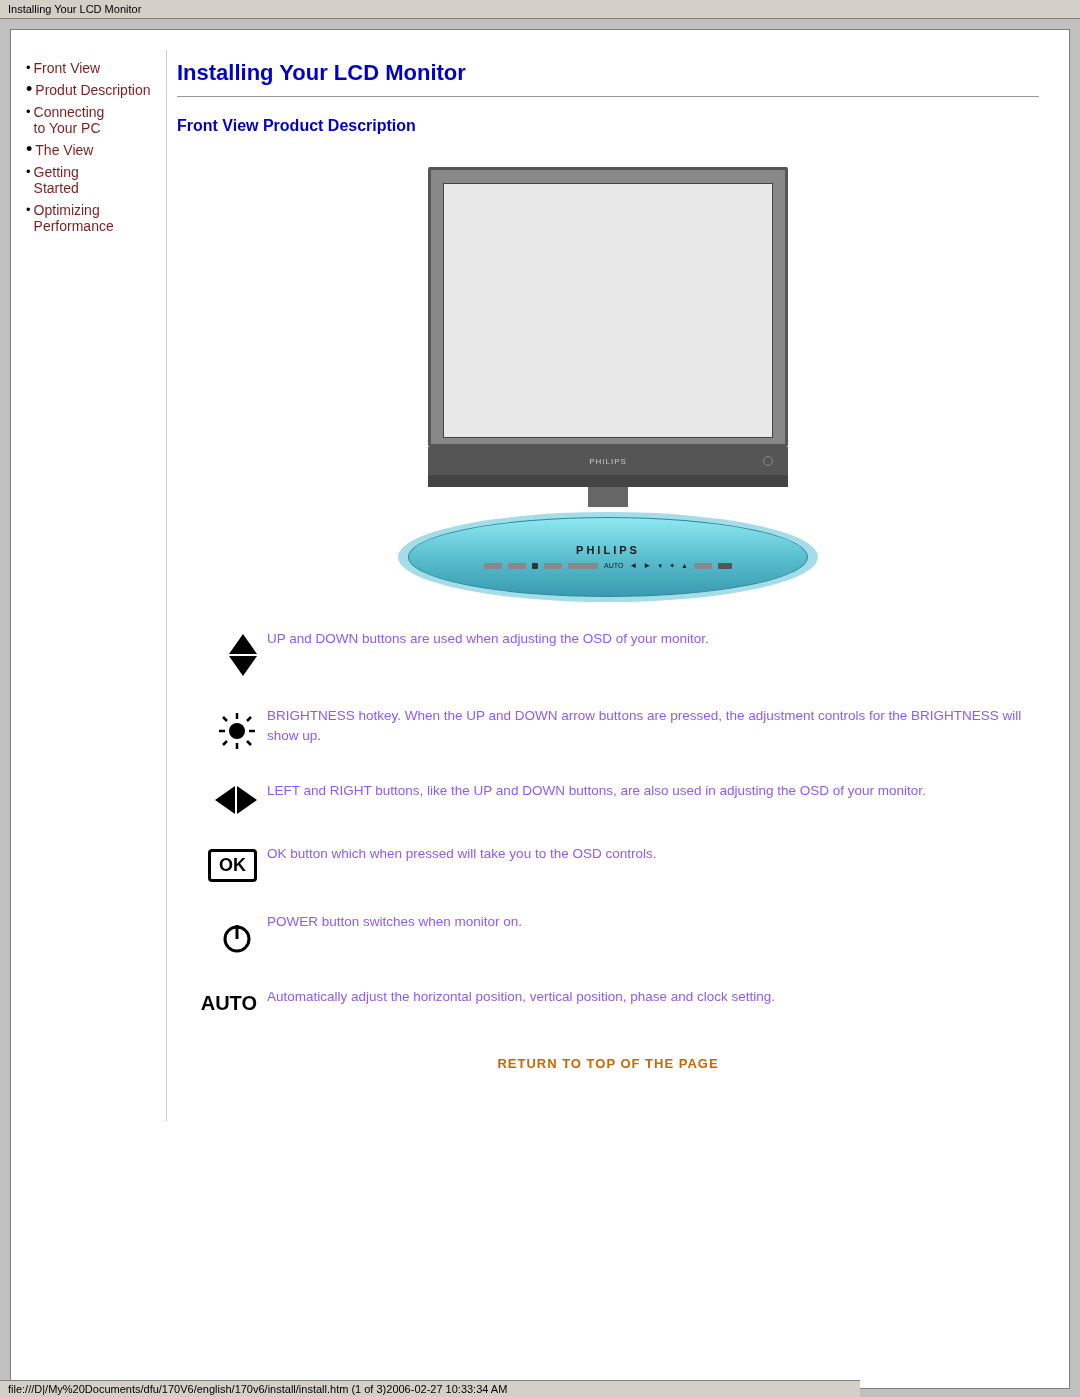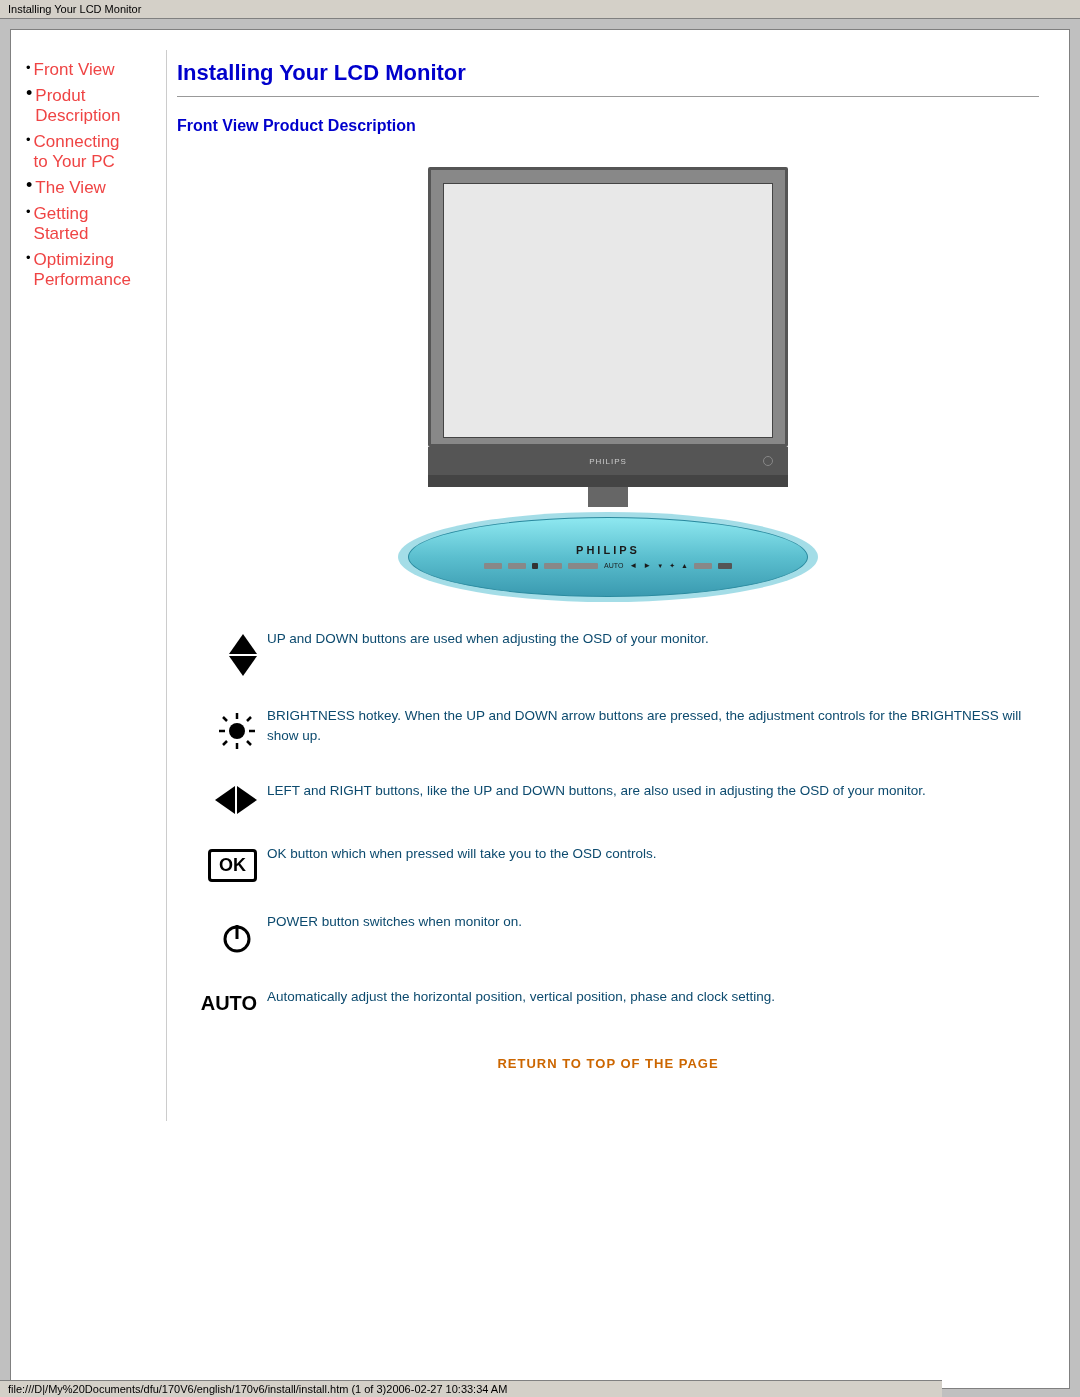--- a/index.html
+++ b/index.html
@@ -33,23 +33,23 @@
 
     .sidebar {
       width: 155px;
       min-width: 155px;
       padding: 10px 10px 10px 15px;
       flex-shrink: 0;
     }
 
     .sidebar a, .sidebar .nav-link {
       display: block;
-      color: #ef4444;
+      color: #7f1d1d;
       text-decoration: none;
-      font-size: 17px;
+      font-size: 14px;
       margin-bottom: 2px;
       cursor: pointer;
     }
 
     .sidebar .nav-item {
       display: flex;
       align-items: flex-start;
       margin-bottom: 4px;
     }
 
@@ -237,21 +237,21 @@
       align-items: center;
       justify-content: flex-end;
       margin-top: 5px;
     }
 
     .feature-text {
       flex: 1;
       padding-left: 10px;
       font-size: 13.5px;
       line-height: 1.5;
-      color: #0c4a6e;
+      color: #8b5cf6;
     }
 
     .icon-ok {
       border: 3px solid #000;
       border-radius: 4px;
       padding: 3px 8px;
       font-size: 18px;
       font-weight: bold;
       color: #000;
       background: #fff;
@@ -279,21 +279,21 @@
     }
 
     .status-bar {
       background: #d4d0c8;
       border-top: 1px solid #808080;
       padding: 2px 8px;
       font-size: 11px;
       color: #000;
       position: fixed;
       bottom: 0;
-      width: 942px;
+      width: 860px;
     }
 
     
     .brightness-svg {
       width: 40px;
       height: 40px;
     }
 
     
     .power-svg {

